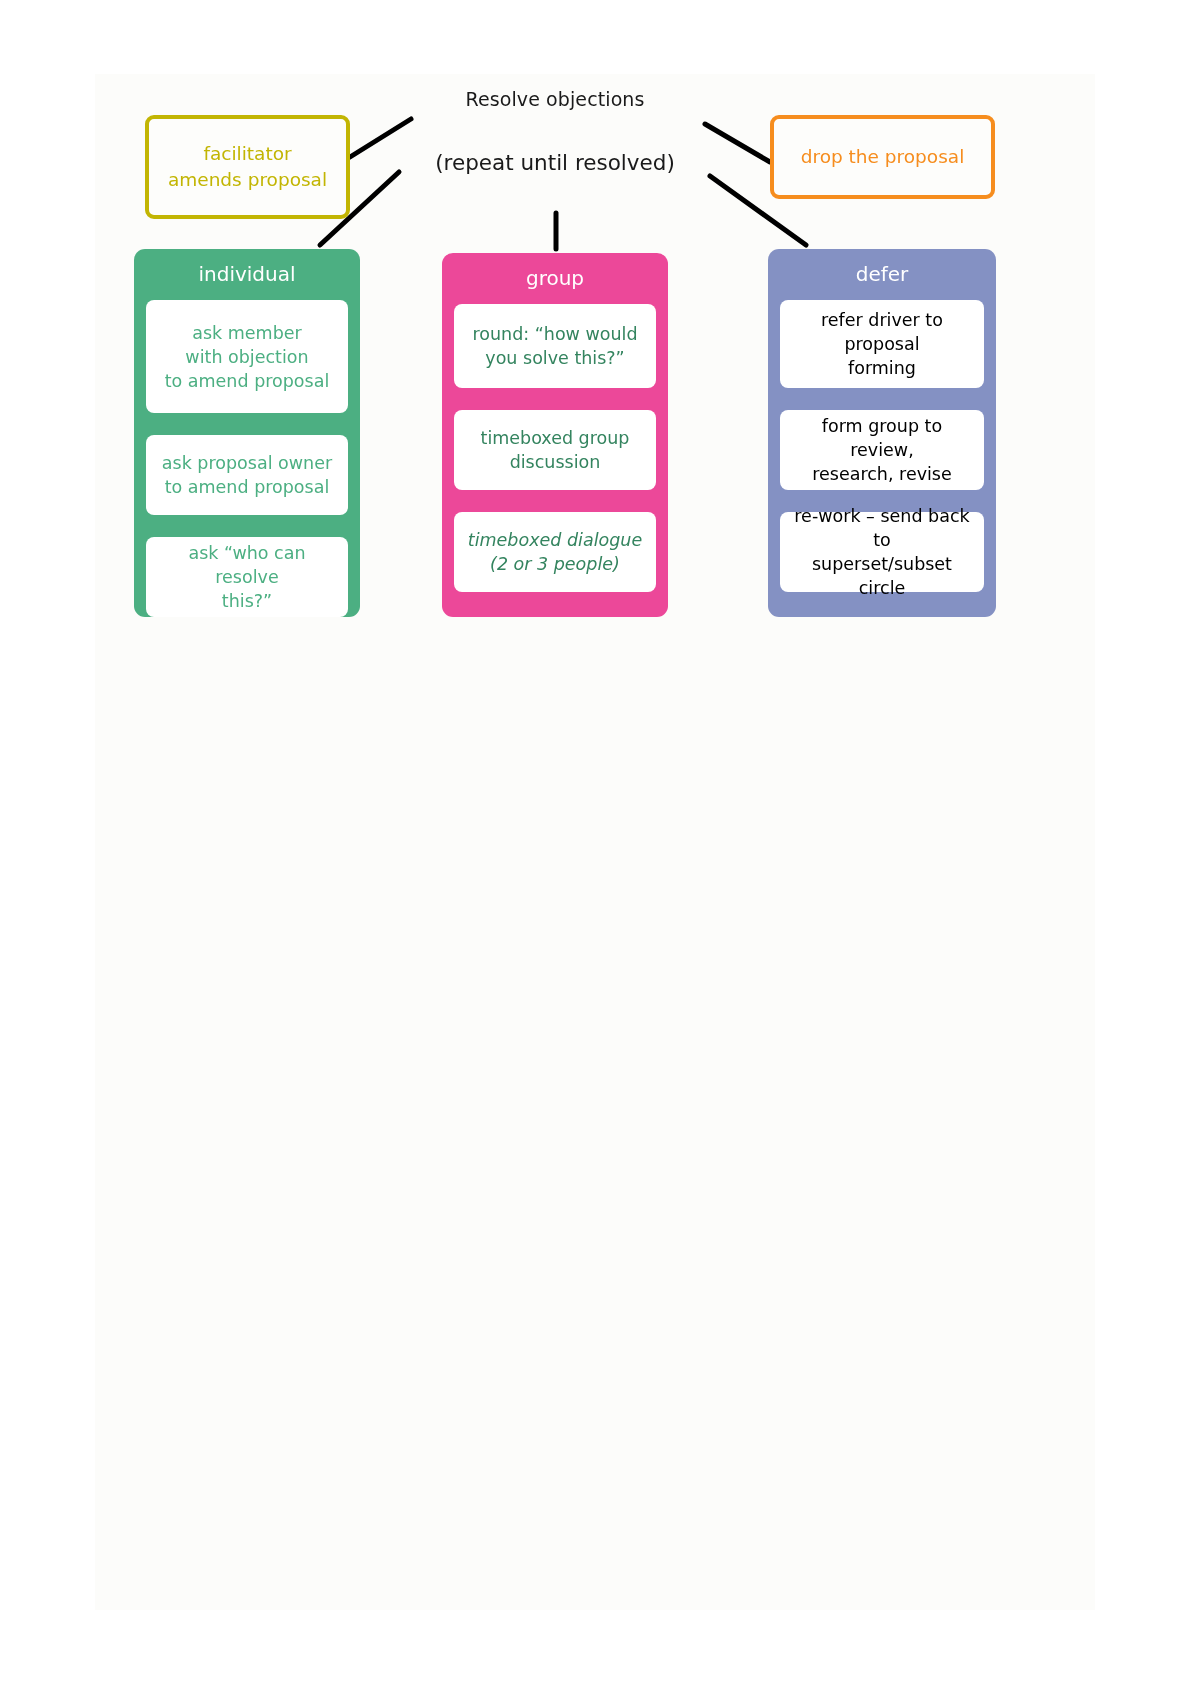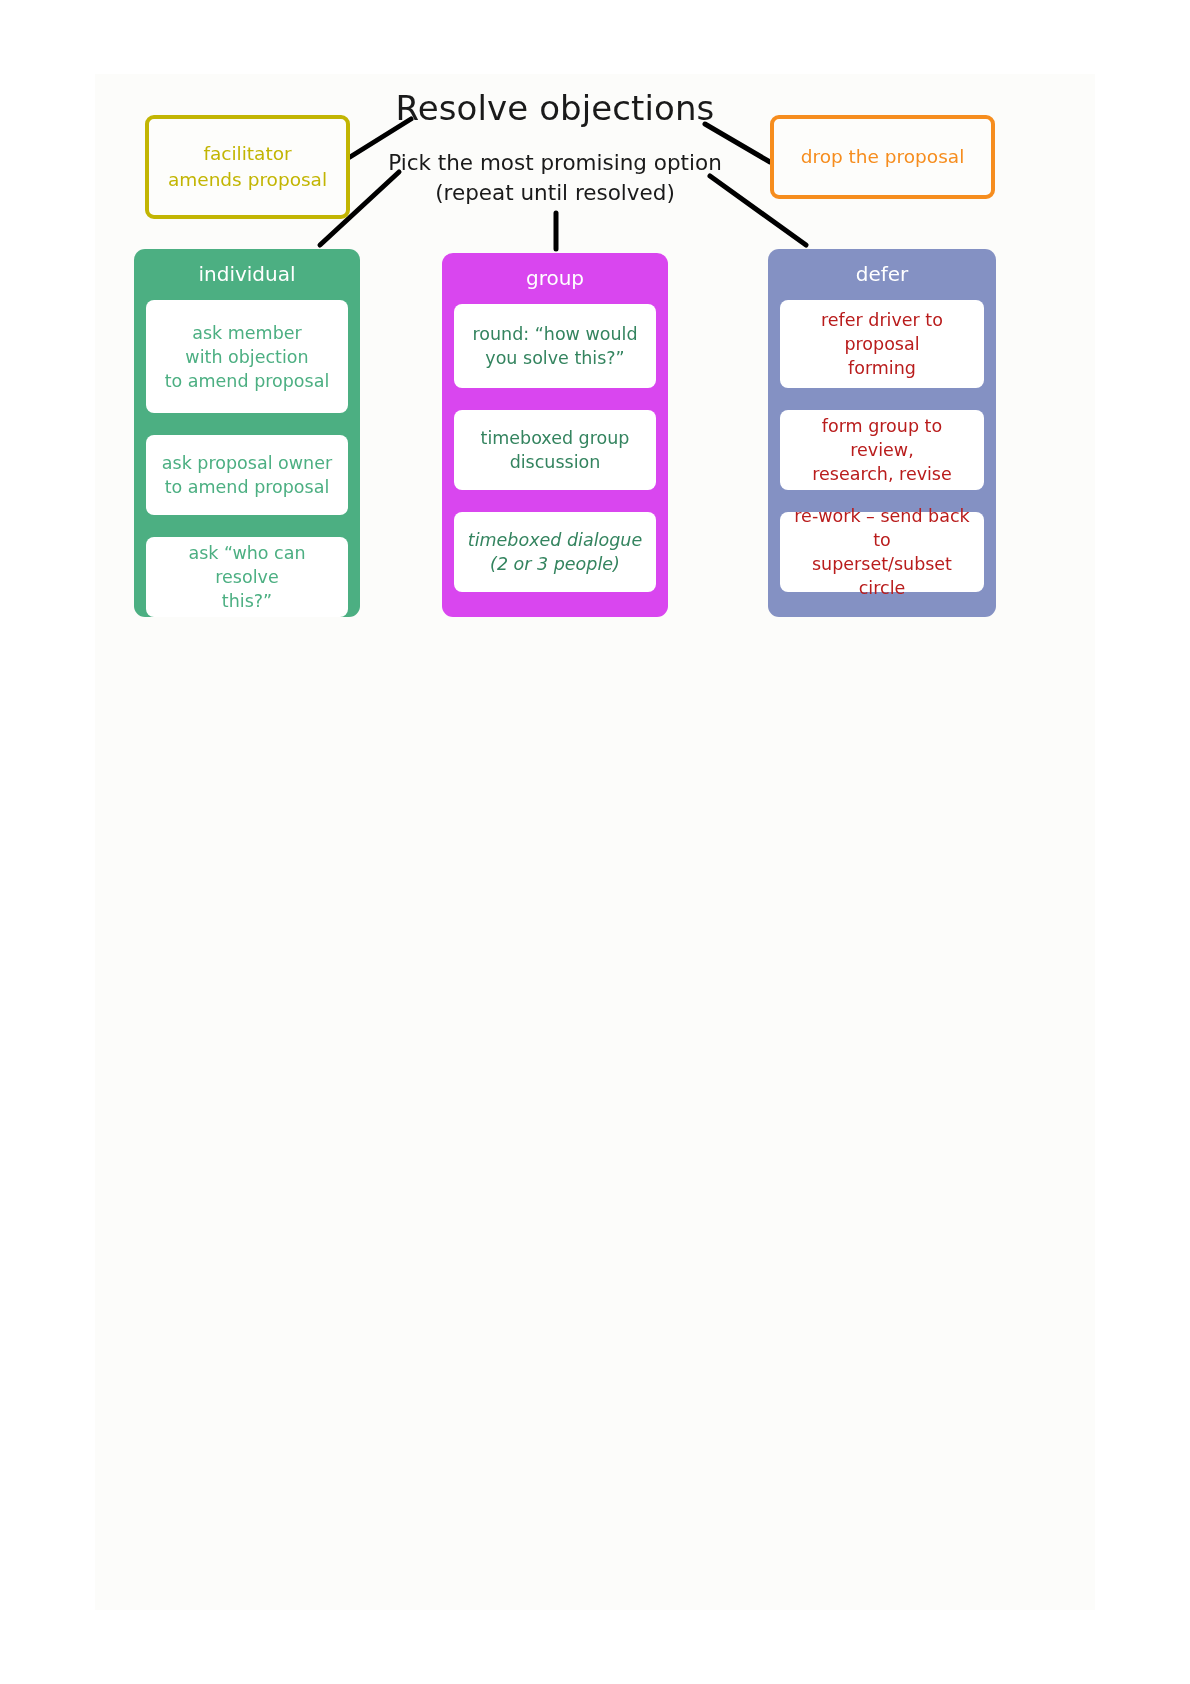--- a/index.html
+++ b/index.html
@@ -39,21 +39,21 @@
     pointer-events: none;
   }
 
   
   .title {
     position: absolute;
     left: 355px;
     top: 88px;
     width: 400px;
     text-align: center;
-    font-size: 34px;
+    font-size: 19px;
     color: #1a1a1a;
     letter-spacing: 0.1px;
   }
   .subtitle {
     position: absolute;
     left: 355px;
     top: 148px;
     width: 400px;
     text-align: center;
     font-size: 21.5px;
@@ -133,35 +133,35 @@
   #col-individual .card { color: #4caf82; }
   #col-individual .card.c0 { height: 113px; text-align: center; }
   #col-individual .card.c1 { height: 80px; }
   #col-individual .card.c2 { height: 80px; }
 
   #col-group {
     left: 442px;
     top: 253px;
     width: 226px;
     height: 364px;
-    background: #d946ef;
+    background: #ec4899;
   }
   #col-group .card { color: #34845f; }
   #col-group .card.c0 { height: 84px; }
   #col-group .card.c1 { height: 80px; }
   #col-group .card.c2 { height: 80px; font-style: italic; }
 
   #col-defer {
     left: 768px;
     top: 249px;
     width: 228px;
     height: 368px;
     background: #8491c3;
   }
-  #col-defer .card { color: #b91c1c; align-items: center; }
+  #col-defer .card { color: #000000; align-items: center; }
   #col-defer .card.c0 { height: 88px; }
   #col-defer .card.c1 { height: 80px; }
   #col-defer .card.c2 { height: 80px; }
 </style>
 </head>
 <body>
 
 <div id="page"></div>
 
 <div id="canvas">
@@ -174,21 +174,20 @@
 
     <line x1="705" y1="124" x2="770" y2="162" stroke="#000" stroke-width="5" stroke-linecap="round"></line>
 
     <line x1="710" y1="176" x2="806" y2="245" stroke="#000" stroke-width="5" stroke-linecap="round"></line>
 
     <line x1="556" y1="213" x2="556" y2="249" stroke="#000" stroke-width="5" stroke-linecap="round"></line>
   </svg>
 
   <div class="title">Resolve objections</div>
   <div class="subtitle">
-    <div>Pick the most promising option</div>
     <div>(repeat until resolved)</div>
   </div>
 
   <div class="outline-box" id="box-facilitator">
     <div class="label">
       <div>facilitator</div>
       <div>amends proposal</div>
     </div>
   </div>
 

